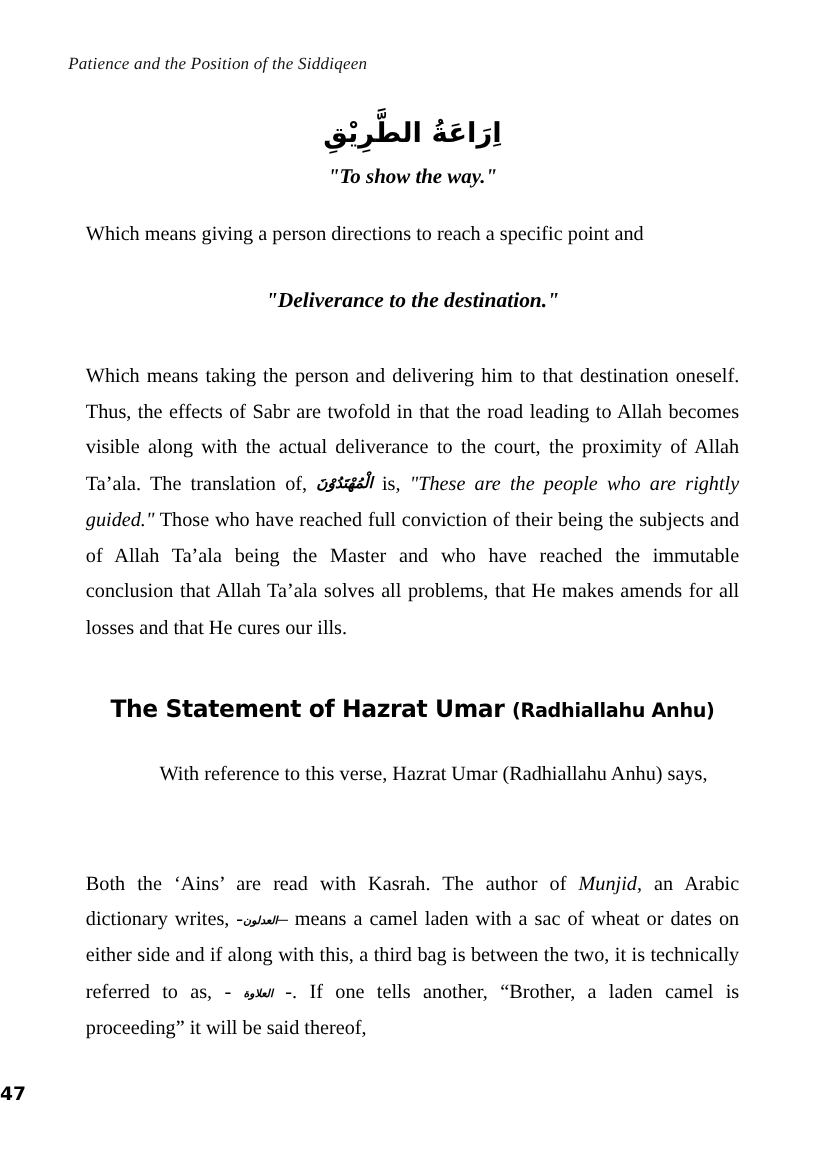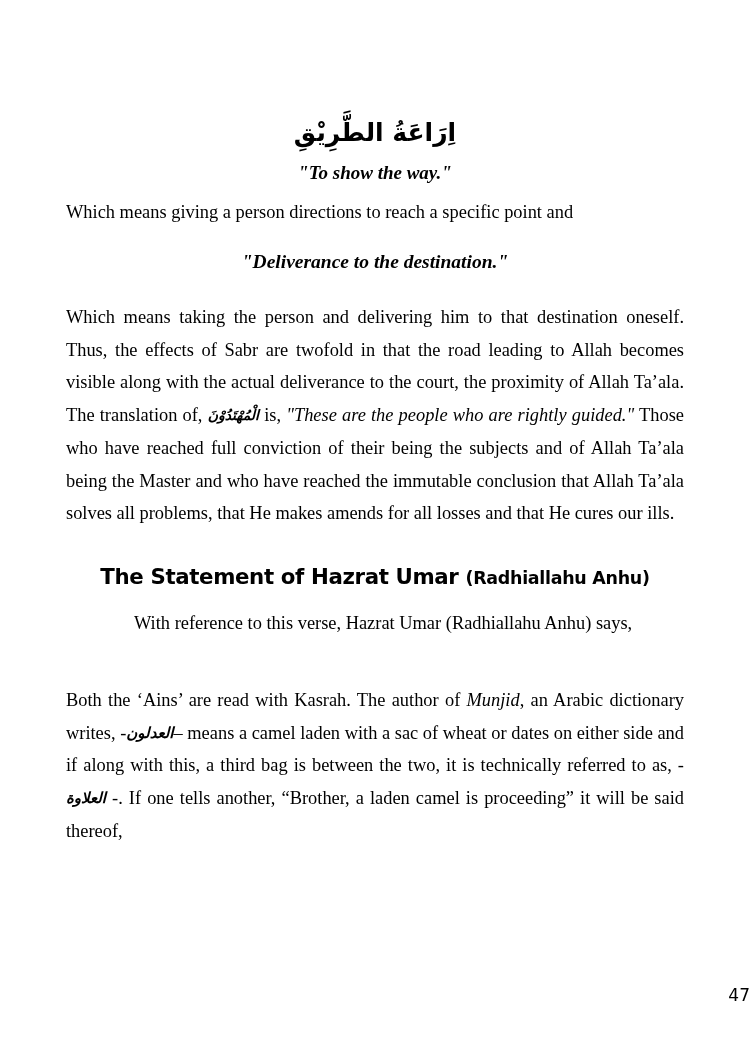--- a/index.html
+++ b/index.html
@@ -25,21 +25,21 @@
     top: 50px;
     font-style: italic;
     font-size: 15.5px;
     letter-spacing: 0.2px;
     color: #111;
     white-space: nowrap;
   }
   .content {
     position: absolute;
     left: 62px;
-    top: 108px;
+    top: 96px;
     width: 626px;
   }
   .arabic-line {
     font-family: "DejaVu Sans", "Liberation Sans", sans-serif;
     direction: rtl;
     unicode-bidi: bidi-override;
     text-align: center;
     font-size: 25px;
     line-height: 1.55;
     font-weight: 700;
@@ -50,47 +50,47 @@
   .arabic-inline {
     font-family: "DejaVu Sans", "Liberation Sans", sans-serif;
     direction: rtl;
     unicode-bidi: isolate;
     font-size: 14px;
     font-weight: 700;
     vertical-align: 1px;
     font-style: italic;
   }
   .arabic-inline.sm {
-    font-size: 15px;
+    font-size: 10px;
     font-weight: 600;
   }
   .quote-center {
     text-align: center;
     font-style: italic;
     font-weight: 700;
     font-size: 19px;
     margin: 4px 0 0 0;
     line-height: 1.3;
   }
   .quote-center.lg {
     font-size: 19.5px;
   }
   p.body-text {
-    margin: 4px;
+    margin: 16px;
     font-size: 18.4px;
     line-height: 1.63;
     text-align: justify;
     text-justify: inter-word;
     hyphens: none;
   }
   p.body-text.loose {
     line-height: 1.78;
   }
   p.narrow-lead {
-    margin: 4px;
+    margin: 15px;
     font-size: 18.4px;
     line-height: 1.78;
     text-align: justify;
   }
   .indent {
     display: inline-block;
     width: 68px;
   }
   .gap-s { height: 8px; }
   .gap-m { height: 14px; }
@@ -110,32 +110,33 @@
   .section-heading .sub {
     font-size: 18px;
     letter-spacing: -0.3px;
   }
   .italic { font-style: italic; }
   .page-number {
     position: absolute;
     left: 0;
     right: 0;
     top: 985px;
-    text-align: right;
+    text-align: left;
     font-family: "DejaVu Sans", "Liberation Sans", sans-serif;
-    font-weight: 400;
+    font-weight: 700;
     font-size: 17px;
     color: #000;
   }
 </style>
 </head>
 <body>
 
 <div class="page">
 
+  <div class="running-head">Patience and the Position of the Siddiqeen</div>
 
   <div class="content">
 
     <div class="arabic-line">اِرَاعَةُ الطَّرِيْقِ</div>
 
     <div class="quote-center">"To show the way."</div>
 
     <div class="gap-s"></div>
 
     <p class="body-text">Which means giving a person directions to reach a specific point and</p>

